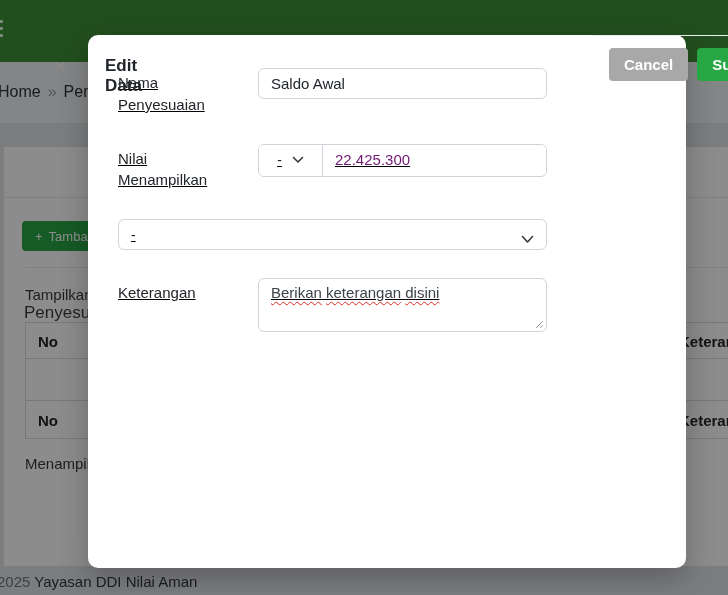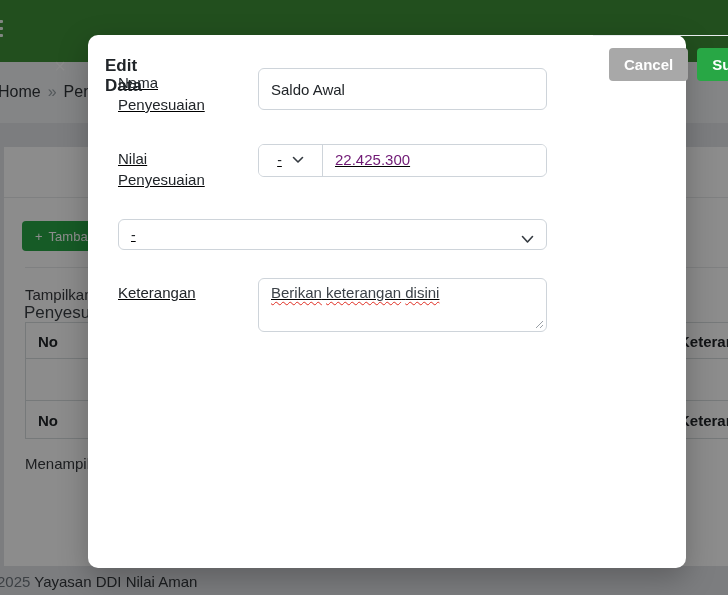--- a/index.html
+++ b/index.html
@@ -39,21 +39,21 @@
     box-shadow:0 10px 30px rgba(0,0,0,.25);display:flex;flex-direction:row;}
   .modal-header{position:relative;height:65px;border-bottom:1px solid #e9ecef;flex:none;}
   .modal-title{position:absolute;left:17px;top:21px;font-size:17px;font-weight:bold;color:#212529;}
   .modal-close{position:absolute;right:14px;top:17px;width:28px;height:28px;border:none;background:transparent;
     color:#8a8a8a;font-size:20px;line-height:28px;text-align:center;cursor:pointer;padding:0;}
   .modal-body{padding:33px 46px 0 30px;flex:1;text-decoration:underline;}
   .frow{display:flex;align-items:flex-start;}
   .frow.mb{margin-bottom:28px;} .frow.mbs{margin-bottom:20px;}
   .flabel{width:112px;margin-right:28px;font-size:15px;color:#212529;line-height:1.45;padding-top:4px;}
   .fctrl{flex:1;min-width:0;}
-  .tbox{box-sizing:border-box;width:100%;height:42px;border:1px solid #ced4da;border-radius:6px;
+  .tbox{box-sizing:border-box;width:100%;height:31px;border:1px solid #ced4da;border-radius:6px;
     padding:0 12px;font-size:15px;color:#212529;font-family:inherit;background:#fff;outline:none;}
   .igroup{display:flex;border:1px solid #ced4da;border-radius:6px;overflow:hidden;height:31px;}
   .igroup .sel{width:63px;flex:none;border-right:1px solid #ced4da;display:flex;align-items:center;
     justify-content:center;gap:10px;font-size:14px;color:#212529;cursor:pointer;background:#fff;}
   .igroup input{border:none;flex:1;min-width:0;height:29px;padding:0 12px;font-size:15px;color:#701a75;
     font-family:inherit;outline:none;}
   .selbox{box-sizing:border-box;width:100%;height:31px;border:1px solid #ced4da;border-radius:6px;background:#fff;
     display:flex;align-items:center;padding:0 12px;font-size:14px;color:#212529;cursor:pointer;position:relative;}
   .selbox .chev{position:absolute;right:12px;top:11px;}
   .tarea{box-sizing:border-box;width:100%;height:54px;border:1px solid #ced4da;border-radius:6px;background:#fff;
@@ -125,21 +125,21 @@
   <div class="modal-body">
 
     <div class="frow mb">
       <div class="flabel">Nama Penyesuaian</div>
       <div class="fctrl">
         <input class="tbox" type="text" value="Saldo Awal" style="">
       </div>
     </div>
 
     <div class="frow mb">
-      <div class="flabel">Nilai Penyesuaian</div>
+      <div class="flabel">Nilai Menampilkan</div>
       <div class="fctrl">
         <div class="igroup">
           <div class="sel">
             <span>-</span>
             <svg width="12" height="8" viewBox="0 0 12 8">
                 <polyline points="1.5,1.5 6,6 10.5,1.5" fill="none" stroke="#343a40" stroke-width="1.6" stroke-linecap="round" stroke-linejoin="round"></polyline>
               </svg>
           </div>
           <input type="text" value="22.425.300" style="">
         </div>

